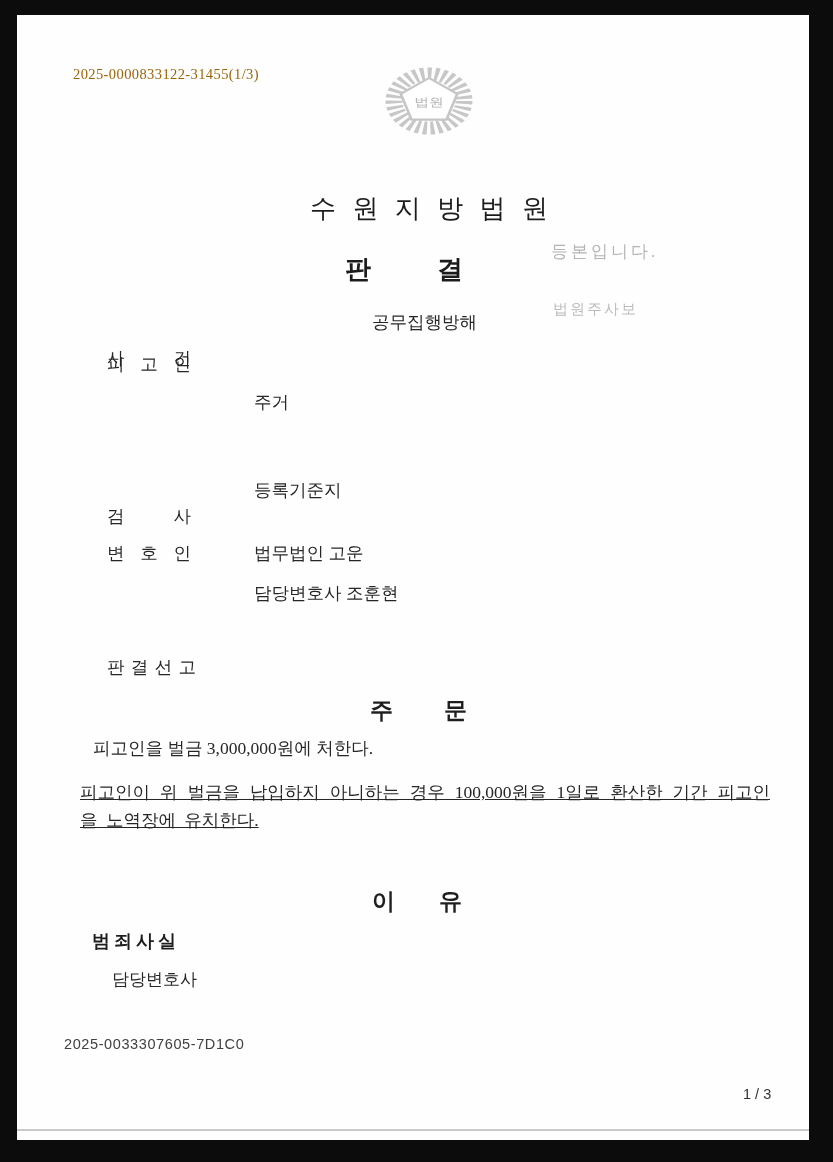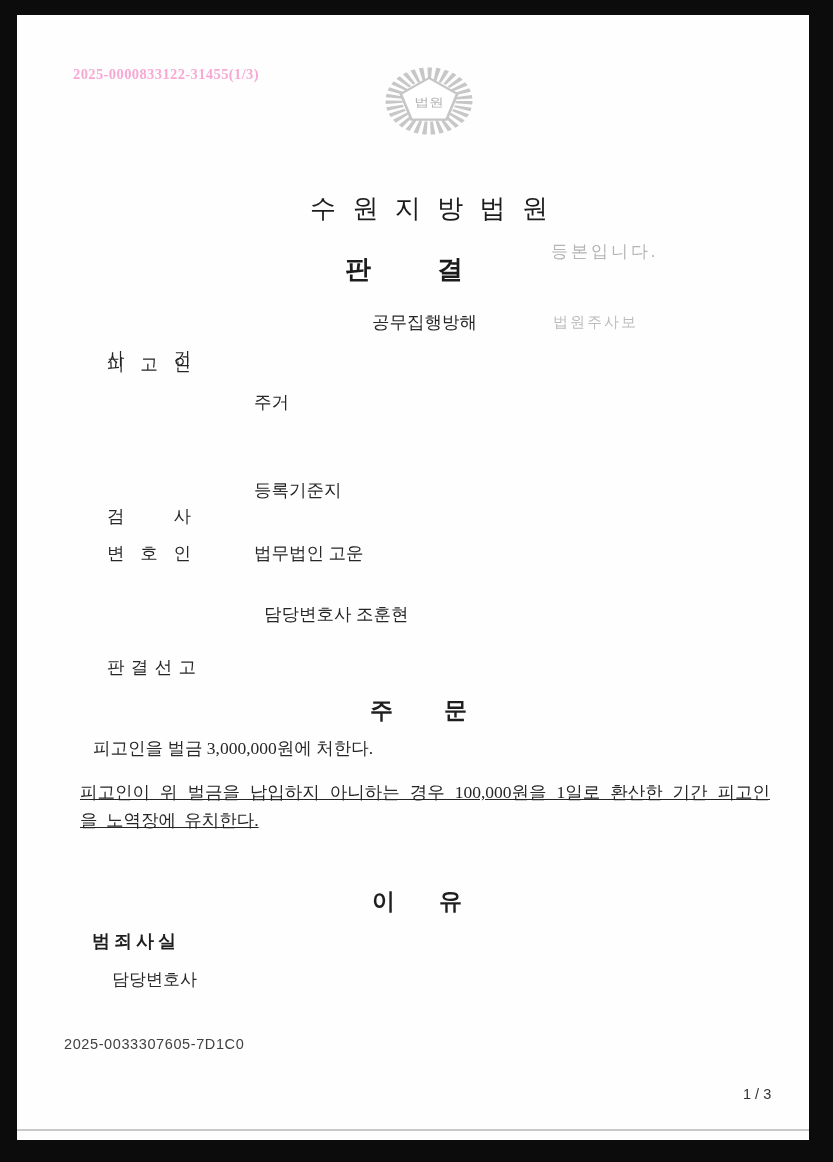--- a/index.html
+++ b/index.html
@@ -14,39 +14,39 @@
     position: absolute;
     left: 17px; top: 15px;
     width: 792px; height: 1125px;
     background: #fefefe;
   }
   .abs { position: absolute; }
 
   .doc-number {
     left: 73px; top: 66px;
     font-size: 14.5px; letter-spacing: 0.4px;
-    color: #f9a8d4; white-space: pre; font-weight: bold;
+    color: #a16207; white-space: pre;
   }
   .seal { left: 376px; top: 60px; }
 
   .court-name {
     left: 310px; top: 191px; width: 238px;
     font-size: 26px; font-weight: 500; color: #1c1c1c;
     text-align: justify; text-align-last: justify; white-space: nowrap;
   }
   .judgment-title {
     left: 345px; top: 252px; width: 118px;
     font-size: 26px; font-weight: 600; color: #1c1c1c;
     text-align: justify; text-align-last: justify;
   }
   .stamp {
     color: #b5b5b5; white-space: pre;
   }
   .stamp-copy  { left: 551px; top: 240px; font-size: 17px; letter-spacing: 3px; }
-  .stamp-clerk { left: 553px; top: 300px; font-size: 15px; letter-spacing: 2px; color: #bcbcbc; margin-top: 13px; }
+  .stamp-clerk { left: 553px; top: 300px; font-size: 15px; letter-spacing: 2px; color: #bcbcbc; }
 
   .row-label {
     left: 107px; width: 84px;
     font-size: 17.5px; color: #262626;
     text-align: justify; text-align-last: justify;
   }
   .row-label.wide { width: 89px; }
   .row-value { font-size: 17.5px; color: #262626; white-space: pre; }
 
   .section-heading {
@@ -116,21 +116,21 @@
   <div class="abs row-label" style="top:352px;">피 고 인</div>
 
   <div class="abs row-value" style="left:254px; top:390px;">주거</div>
 
   <div class="abs row-value" style="left:254px; top:478px;">등록기준지</div>
 
   <div class="abs row-label" style="top:504px;">검 사</div>
 
   <div class="abs row-label" style="top:541px;">변 호 인</div>
   <div class="abs row-value" style="left:254px; top:541px;">법무법인 고운</div>
-  <div class="abs row-value" style="left:254px; top:602px;margin-left:10px;">담당변호사 조훈현</div>
+  <div class="abs row-value" style="left:254px; top:581px;">담당변호사 조훈현</div>
 
   <div class="abs row-label wide" style="top:655px;">판 결 선 고</div>
 
   <div class="abs section-heading" style="left:370px; top:695px; width:97px;">주 문</div>
 
   <div class="abs body-text" style="left:93px; top:736px; white-space:pre;">피고인을 벌금 3,000,000원에 처한다.</div>
 
   <div class="abs body-text order-para">피고인이 위 벌금을 납입하지 아니하는 경우 100,000원을 1일로 환산한 기간 피고인을 노역장에 유치한다.</div>
 
   <div class="abs section-heading" style="left:372px; top:886px; width:90px;">이 유</div>

